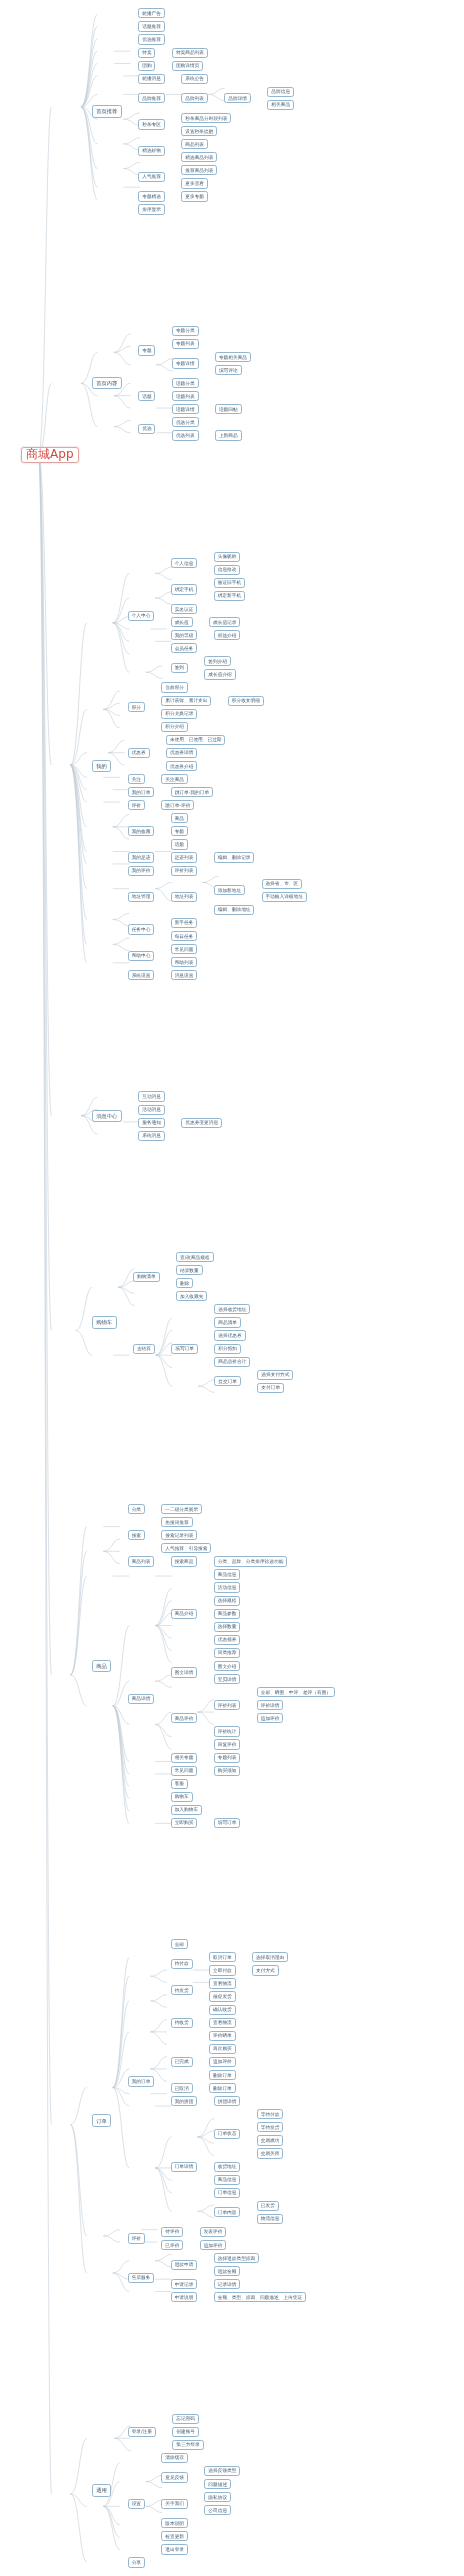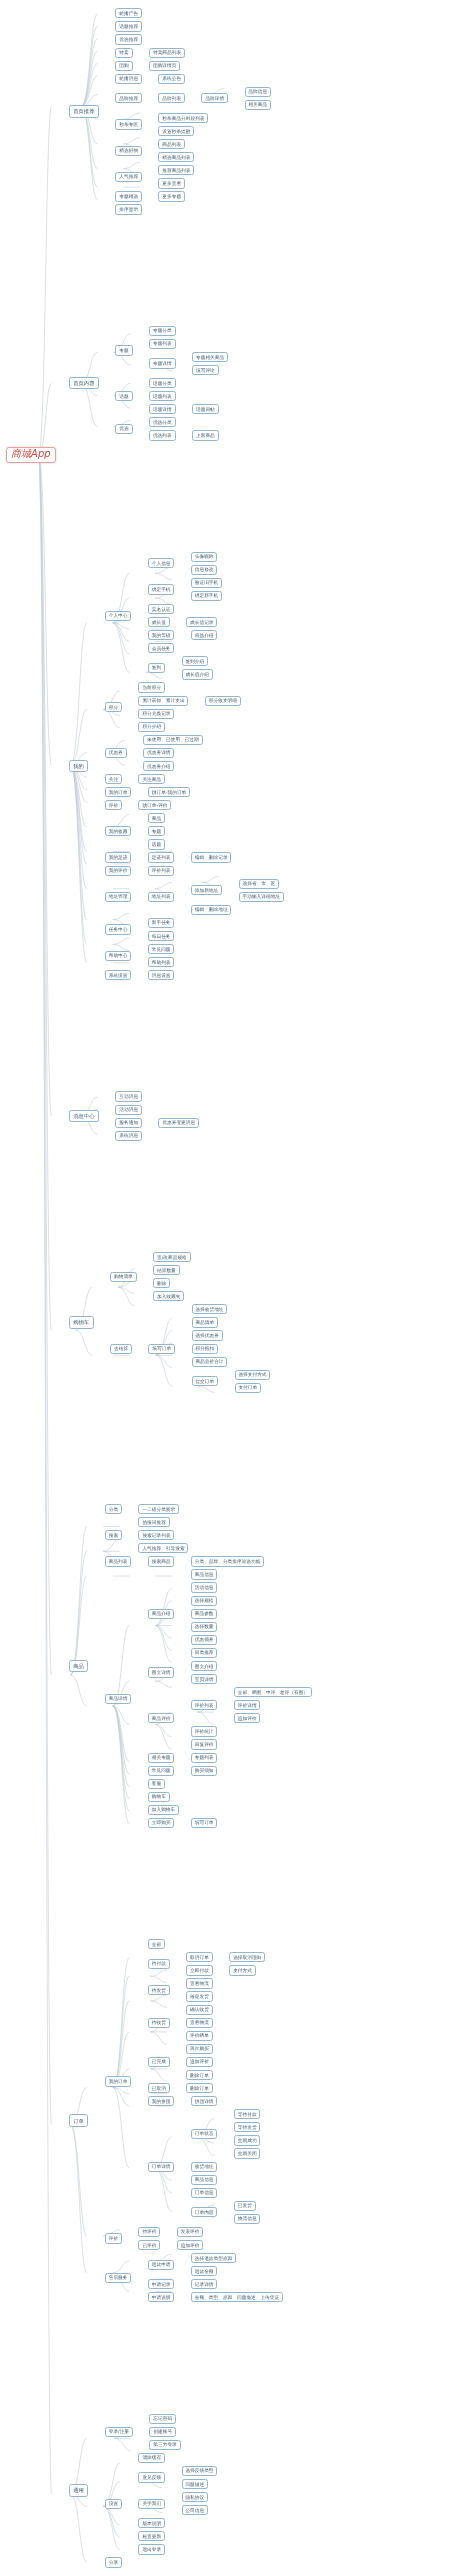--- a/index.html
+++ b/index.html
@@ -15,24 +15,23 @@
   .branch.root{align-items:flex-start;height:100%;}
   .children{display:flex;flex-direction:column;justify-content:center;row-gap:2.9px;margin-left:16.5px;}
   .children.top{height:100%;box-sizing:border-box;justify-content:space-between;margin-left:13px;padding:8.3px 0;}
   .node{
     position:relative;z-index:2;flex-shrink:0;align-self:center;
     border:0.6px solid #93b5cd;border-radius:2.4px;background:#ffffff;
     padding:0.6px 2.9px;font-size:4.7px;line-height:7px;color:#3f5a70;
     white-space:nowrap;cursor:pointer;
   }
   .depth-0{
-    border:0.6px solid #e0a49e;color:#d14a42;font-size:10px;line-height:8.8px;
-    padding:2.4px 4.1px;border-radius:2.9px;margin-top:447px;margin-left:6px;align-self:flex-start;
+    border:0.6px solid #e0a49e;color:#d14a42;font-size:12px;line-height:8.8px;
+    padding:2.4px 4.1px;border-radius:2.9px;margin-top:447px;margin-left:21px;align-self:flex-start;
     box-shadow:0 0 0 1.2px rgba(224,164,158,.18);
-    font-style:italic;
   }
   .depth-1{font-size:5.3px;line-height:8.3px;padding:1.2px 3.5px;color:#36536b;}
 </style>
 </head>
 <body>
 
 <div id="mindmap">
   <svg id="connectors" xmlns="http://www.w3.org/2000/svg" width="464" height="2576" viewBox="0 0 788 4371">
       <path d="M65.5 770.5 C 77.6 770.5, 77.6 179.5, 87.5 179.5 M65.5 770.5 C 77.6 770.5, 77.6 649.1, 87.5 649.1 M65.5 770.5 C 77.6 770.5, 77.6 1297.3, 87.5 1297.3 M65.5 770.5 C 77.6 770.5, 77.6 1892.9, 87.5 1892.9 M65.5 770.5 C 77.6 770.5, 77.6 2257.6, 87.5 2257.6 M65.5 770.5 C 77.6 770.5, 77.6 2842.7, 87.5 2842.7 M65.5 770.5 C 77.6 770.5, 77.6 3606.3, 87.5 3606.3 M65.5 770.5 C 77.6 770.5, 77.6 4233.5, 87.5 4233.5 M137.5 179.5 C 152.9 179.5, 152.9 22.0, 165.5 22.0 M137.5 179.5 C 152.9 179.5, 152.9 43.0, 165.5 43.0 M137.5 179.5 C 152.9 179.5, 152.9 64.0, 165.5 64.0 M137.5 179.5 C 152.9 179.5, 152.9 85.0, 165.5 85.0 M137.5 179.5 C 152.9 179.5, 152.9 106.0, 165.5 106.0 M137.5 179.5 C 152.9 179.5, 152.9 127.0, 165.5 127.0 M137.5 179.5 C 152.9 179.5, 152.9 158.5, 165.5 158.5 M137.5 179.5 C 152.9 179.5, 152.9 200.5, 165.5 200.5 M137.5 179.5 C 152.9 179.5, 152.9 242.5, 165.5 242.5 M137.5 179.5 C 152.9 179.5, 152.9 284.5, 165.5 284.5 M137.5 179.5 C 152.9 179.5, 152.9 316.0, 165.5 316.0 M137.5 179.5 C 152.9 179.5, 152.9 337.0, 165.5 337.0 M193.5 85.0 C 208.9 85.0, 208.9 85.0, 221.5 85.0 M193.5 106.0 C 208.9 106.0, 208.9 106.0, 221.5 106.0 M209.5 127.0 C 224.9 127.0, 224.9 127.0, 237.5 127.0 M209.5 158.5 C 224.9 158.5, 224.9 158.5, 237.5 158.5 M281.5 158.5 C 296.9 158.5, 296.9 158.5, 309.5 158.5 M353.5 158.5 C 368.9 158.5, 368.9 148.0, 381.5 148.0 M353.5 158.5 C 368.9 158.5, 368.9 169.0, 381.5 169.0 M209.5 200.5 C 224.9 200.5, 224.9 190.0, 237.5 190.0 M209.5 200.5 C 224.9 200.5, 224.9 211.0, 237.5 211.0 M209.5 242.5 C 224.9 242.5, 224.9 232.0, 237.5 232.0 M209.5 242.5 C 224.9 242.5, 224.9 253.0, 237.5 253.0 M209.5 284.5 C 224.9 284.5, 224.9 274.0, 237.5 274.0 M209.5 284.5 C 224.9 284.5, 224.9 295.0, 237.5 295.0 M209.5 316.0 C 224.9 316.0, 224.9 316.0, 237.5 316.0 M137.5 649.1 C 152.9 649.1, 152.9 596.6, 165.5 596.6 M137.5 649.1 C 152.9 649.1, 152.9 670.1, 165.5 670.1 M137.5 649.1 C 152.9 649.1, 152.9 722.6, 165.5 722.6 M193.5 596.6 C 208.9 596.6, 208.9 565.1, 221.5 565.1 M193.5 596.6 C 208.9 596.6, 208.9 586.1, 221.5 586.1 M193.5 596.6 C 208.9 596.6, 208.9 617.6, 221.5 617.6 M265.5 617.6 C 280.9 617.6, 280.9 607.1, 293.5 607.1 M265.5 617.6 C 280.9 617.6, 280.9 628.1, 293.5 628.1 M193.5 670.1 C 208.9 670.1, 208.9 649.1, 221.5 649.1 M193.5 670.1 C 208.9 670.1, 208.9 670.1, 221.5 670.1 M193.5 670.1 C 208.9 670.1, 208.9 691.1, 221.5 691.1 M265.5 691.1 C 280.9 691.1, 280.9 691.1, 293.5 691.1 M193.5 722.6 C 208.9 722.6, 208.9 712.1, 221.5 712.1 M193.5 722.6 C 208.9 722.6, 208.9 733.1, 221.5 733.1 M265.5 733.1 C 280.9 733.1, 280.9 733.1, 293.5 733.1 M119.5 1297.3 C 134.9 1297.3, 134.9 1055.8, 147.5 1055.8 M119.5 1297.3 C 134.9 1297.3, 134.9 1202.8, 147.5 1202.8 M119.5 1297.3 C 134.9 1297.3, 134.9 1276.3, 147.5 1276.3 M119.5 1297.3 C 134.9 1297.3, 134.9 1318.3, 147.5 1318.3 M119.5 1297.3 C 134.9 1297.3, 134.9 1339.3, 147.5 1339.3 M119.5 1297.3 C 134.9 1297.3, 134.9 1360.3, 147.5 1360.3 M119.5 1297.3 C 134.9 1297.3, 134.9 1402.3, 147.5 1402.3 M119.5 1297.3 C 134.9 1297.3, 134.9 1444.3, 147.5 1444.3 M119.5 1297.3 C 134.9 1297.3, 134.9 1465.3, 147.5 1465.3 M119.5 1297.3 C 134.9 1297.3, 134.9 1507.3, 147.5 1507.3 M119.5 1297.3 C 134.9 1297.3, 134.9 1559.8, 147.5 1559.8 M119.5 1297.3 C 134.9 1297.3, 134.9 1601.8, 147.5 1601.8 M119.5 1297.3 C 134.9 1297.3, 134.9 1633.3, 147.5 1633.3 M191.5 1055.8 C 206.9 1055.8, 206.9 971.8, 219.5 971.8 M191.5 1055.8 C 206.9 1055.8, 206.9 1013.8, 219.5 1013.8 M191.5 1055.8 C 206.9 1055.8, 206.9 1045.3, 219.5 1045.3 M191.5 1055.8 C 206.9 1055.8, 206.9 1066.3, 219.5 1066.3 M191.5 1055.8 C 206.9 1055.8, 206.9 1087.3, 219.5 1087.3 M191.5 1055.8 C 206.9 1055.8, 206.9 1108.3, 219.5 1108.3 M191.5 1055.8 C 206.9 1055.8, 206.9 1139.8, 219.5 1139.8 M263.5 971.8 C 278.9 971.8, 278.9 961.3, 291.5 961.3 M263.5 971.8 C 278.9 971.8, 278.9 982.3, 291.5 982.3 M263.5 1013.8 C 278.9 1013.8, 278.9 1003.3, 291.5 1003.3 M263.5 1013.8 C 278.9 1013.8, 278.9 1024.3, 291.5 1024.3 M255.5 1066.3 C 270.9 1066.3, 270.9 1066.3, 283.5 1066.3 M263.5 1087.3 C 278.9 1087.3, 278.9 1087.3, 291.5 1087.3 M247.5 1139.8 C 262.9 1139.8, 262.9 1129.3, 275.5 1129.3 M247.5 1139.8 C 262.9 1139.8, 262.9 1150.3, 275.5 1150.3 M175.5 1202.8 C 190.9 1202.8, 190.9 1171.3, 203.5 1171.3 M175.5 1202.8 C 190.9 1202.8, 190.9 1192.3, 203.5 1192.3 M175.5 1202.8 C 190.9 1202.8, 190.9 1213.3, 203.5 1213.3 M175.5 1202.8 C 190.9 1202.8, 190.9 1234.3, 203.5 1234.3 M287.5 1192.3 C 302.9 1192.3, 302.9 1192.3, 315.5 1192.3 M183.5 1276.3 C 198.9 1276.3, 198.9 1255.3, 211.5 1255.3 M183.5 1276.3 C 198.9 1276.3, 198.9 1276.3, 211.5 1276.3 M183.5 1276.3 C 198.9 1276.3, 198.9 1297.3, 211.5 1297.3 M175.5 1318.3 C 190.9 1318.3, 190.9 1318.3, 203.5 1318.3 M191.5 1339.3 C 206.9 1339.3, 206.9 1339.3, 219.5 1339.3 M175.5 1360.3 C 190.9 1360.3, 190.9 1360.3, 203.5 1360.3 M191.5 1402.3 C 206.9 1402.3, 206.9 1381.3, 219.5 1381.3 M191.5 1402.3 C 206.9 1402.3, 206.9 1402.3, 219.5 1402.3 M191.5 1402.3 C 206.9 1402.3, 206.9 1423.3, 219.5 1423.3 M191.5 1444.3 C 206.9 1444.3, 206.9 1444.3, 219.5 1444.3 M263.5 1444.3 C 278.9 1444.3, 278.9 1444.3, 291.5 1444.3 M191.5 1465.3 C 206.9 1465.3, 206.9 1465.3, 219.5 1465.3 M191.5 1507.3 C 206.9 1507.3, 206.9 1507.3, 219.5 1507.3 M263.5 1507.3 C 278.9 1507.3, 278.9 1496.8, 291.5 1496.8 M263.5 1507.3 C 278.9 1507.3, 278.9 1528.3, 291.5 1528.3 M343.5 1496.8 C 358.9 1496.8, 358.9 1486.3, 371.5 1486.3 M343.5 1496.8 C 358.9 1496.8, 358.9 1507.3, 371.5 1507.3 M191.5 1559.8 C 206.9 1559.8, 206.9 1549.3, 219.5 1549.3 M191.5 1559.8 C 206.9 1559.8, 206.9 1570.3, 219.5 1570.3 M191.5 1601.8 C 206.9 1601.8, 206.9 1591.3, 219.5 1591.3 M191.5 1601.8 C 206.9 1601.8, 206.9 1612.3, 219.5 1612.3 M191.5 1633.3 C 206.9 1633.3, 206.9 1633.3, 219.5 1633.3 M137.5 1892.9 C 152.9 1892.9, 152.9 1861.4, 165.5 1861.4 M137.5 1892.9 C 152.9 1892.9, 152.9 1882.4, 165.5 1882.4 M137.5 1892.9 C 152.9 1892.9, 152.9 1903.4, 165.5 1903.4 M137.5 1892.9 C 152.9 1892.9, 152.9 1924.4, 165.5 1924.4 M209.5 1903.4 C 224.9 1903.4, 224.9 1903.4, 237.5 1903.4 M128.5 2257.6 C 143.9 2257.6, 143.9 2184.1, 156.5 2184.1 M128.5 2257.6 C 143.9 2257.6, 143.9 2299.6, 156.5 2299.6 M200.5 2184.1 C 215.9 2184.1, 215.9 2152.6, 228.5 2152.6 M200.5 2184.1 C 215.9 2184.1, 215.9 2173.6, 228.5 2173.6 M200.5 2184.1 C 215.9 2184.1, 215.9 2194.6, 228.5 2194.6 M200.5 2184.1 C 215.9 2184.1, 215.9 2215.6, 228.5 2215.6 M192.5 2299.6 C 207.9 2299.6, 207.9 2299.6, 220.5 2299.6 M264.5 2299.6 C 279.9 2299.6, 279.9 2236.6, 292.5 2236.6 M264.5 2299.6 C 279.9 2299.6, 279.9 2257.6, 292.5 2257.6 M264.5 2299.6 C 279.9 2299.6, 279.9 2278.6, 292.5 2278.6 M264.5 2299.6 C 279.9 2299.6, 279.9 2299.6, 292.5 2299.6 M264.5 2299.6 C 279.9 2299.6, 279.9 2320.6, 292.5 2320.6 M264.5 2299.6 C 279.9 2299.6, 279.9 2352.1, 292.5 2352.1 M336.5 2352.1 C 351.9 2352.1, 351.9 2341.6, 364.5 2341.6 M336.5 2352.1 C 351.9 2352.1, 351.9 2362.6, 364.5 2362.6 M119.5 2842.7 C 134.9 2842.7, 134.9 2590.7, 147.5 2590.7 M119.5 2842.7 C 134.9 2842.7, 134.9 2632.7, 147.5 2632.7 M119.5 2842.7 C 134.9 2842.7, 134.9 2674.7, 147.5 2674.7 M119.5 2842.7 C 134.9 2842.7, 134.9 2895.2, 147.5 2895.2 M175.5 2590.7 C 190.9 2590.7, 190.9 2590.7, 203.5 2590.7 M175.5 2632.7 C 190.9 2632.7, 190.9 2611.7, 203.5 2611.7 M175.5 2632.7 C 190.9 2632.7, 190.9 2632.7, 203.5 2632.7 M175.5 2632.7 C 190.9 2632.7, 190.9 2653.7, 203.5 2653.7 M191.5 2674.7 C 206.9 2674.7, 206.9 2674.7, 219.5 2674.7 M263.5 2674.7 C 278.9 2674.7, 278.9 2674.7, 291.5 2674.7 M191.5 2895.2 C 206.9 2895.2, 206.9 2758.7, 219.5 2758.7 M191.5 2895.2 C 206.9 2895.2, 206.9 2853.2, 219.5 2853.2 M191.5 2895.2 C 206.9 2895.2, 206.9 2926.7, 219.5 2926.7 M191.5 2895.2 C 206.9 2895.2, 206.9 2989.7, 219.5 2989.7 M191.5 2895.2 C 206.9 2895.2, 206.9 3010.7, 219.5 3010.7 M191.5 2895.2 C 206.9 2895.2, 206.9 3031.7, 219.5 3031.7 M191.5 2895.2 C 206.9 2895.2, 206.9 3052.7, 219.5 3052.7 M191.5 2895.2 C 206.9 2895.2, 206.9 3073.7, 219.5 3073.7 M191.5 2895.2 C 206.9 2895.2, 206.9 3094.7, 219.5 3094.7 M263.5 2758.7 C 278.9 2758.7, 278.9 2695.7, 291.5 2695.7 M263.5 2758.7 C 278.9 2758.7, 278.9 2716.7, 291.5 2716.7 M263.5 2758.7 C 278.9 2758.7, 278.9 2737.7, 291.5 2737.7 M263.5 2758.7 C 278.9 2758.7, 278.9 2758.7, 291.5 2758.7 M263.5 2758.7 C 278.9 2758.7, 278.9 2779.7, 291.5 2779.7 M263.5 2758.7 C 278.9 2758.7, 278.9 2800.7, 291.5 2800.7 M263.5 2758.7 C 278.9 2758.7, 278.9 2821.7, 291.5 2821.7 M263.5 2853.2 C 278.9 2853.2, 278.9 2842.7, 291.5 2842.7 M263.5 2853.2 C 278.9 2853.2, 278.9 2863.7, 291.5 2863.7 M263.5 2926.7 C 278.9 2926.7, 278.9 2905.7, 291.5 2905.7 M263.5 2926.7 C 278.9 2926.7, 278.9 2947.7, 291.5 2947.7 M263.5 2926.7 C 278.9 2926.7, 278.9 2968.7, 291.5 2968.7 M335.5 2905.7 C 350.9 2905.7, 350.9 2884.7, 363.5 2884.7 M335.5 2905.7 C 350.9 2905.7, 350.9 2905.7, 363.5 2905.7 M335.5 2905.7 C 350.9 2905.7, 350.9 2926.7, 363.5 2926.7 M263.5 2989.7 C 278.9 2989.7, 278.9 2989.7, 291.5 2989.7 M263.5 3010.7 C 278.9 3010.7, 278.9 3010.7, 291.5 3010.7 M263.5 3094.7 C 278.9 3094.7, 278.9 3094.7, 291.5 3094.7 M119.5 3606.3 C 134.9 3606.3, 134.9 3543.3, 147.5 3543.3 M119.5 3606.3 C 134.9 3606.3, 134.9 3795.3, 147.5 3795.3 M119.5 3606.3 C 134.9 3606.3, 134.9 3858.3, 147.5 3858.3 M191.5 3543.3 C 206.9 3543.3, 206.9 3322.8, 219.5 3322.8 M191.5 3543.3 C 206.9 3543.3, 206.9 3354.3, 219.5 3354.3 M191.5 3543.3 C 206.9 3543.3, 206.9 3396.3, 219.5 3396.3 M191.5 3543.3 C 206.9 3543.3, 206.9 3448.8, 219.5 3448.8 M191.5 3543.3 C 206.9 3543.3, 206.9 3511.8, 219.5 3511.8 M191.5 3543.3 C 206.9 3543.3, 206.9 3553.8, 219.5 3553.8 M191.5 3543.3 C 206.9 3543.3, 206.9 3574.8, 219.5 3574.8 M191.5 3543.3 C 206.9 3543.3, 206.9 3679.8, 219.5 3679.8 M255.5 3354.3 C 270.9 3354.3, 270.9 3343.8, 283.5 3343.8 M255.5 3354.3 C 270.9 3354.3, 270.9 3364.8, 283.5 3364.8 M327.5 3343.8 C 342.9 3343.8, 342.9 3343.8, 355.5 3343.8 M327.5 3364.8 C 342.9 3364.8, 342.9 3364.8, 355.5 3364.8 M255.5 3396.3 C 270.9 3396.3, 270.9 3385.8, 283.5 3385.8 M255.5 3396.3 C 270.9 3396.3, 270.9 3406.8, 283.5 3406.8 M255.5 3448.8 C 270.9 3448.8, 270.9 3427.8, 283.5 3427.8 M255.5 3448.8 C 270.9 3448.8, 270.9 3448.8, 283.5 3448.8 M255.5 3448.8 C 270.9 3448.8, 270.9 3469.8, 283.5 3469.8 M255.5 3511.8 C 270.9 3511.8, 270.9 3490.8, 283.5 3490.8 M255.5 3511.8 C 270.9 3511.8, 270.9 3511.8, 283.5 3511.8 M255.5 3511.8 C 270.9 3511.8, 270.9 3532.8, 283.5 3532.8 M255.5 3553.8 C 270.9 3553.8, 270.9 3553.8, 283.5 3553.8 M263.5 3574.8 C 278.9 3574.8, 278.9 3574.8, 291.5 3574.8 M263.5 3679.8 C 278.9 3679.8, 278.9 3627.3, 291.5 3627.3 M263.5 3679.8 C 278.9 3679.8, 278.9 3679.8, 291.5 3679.8 M263.5 3679.8 C 278.9 3679.8, 278.9 3700.8, 291.5 3700.8 M263.5 3679.8 C 278.9 3679.8, 278.9 3721.8, 291.5 3721.8 M263.5 3679.8 C 278.9 3679.8, 278.9 3753.3, 291.5 3753.3 M335.5 3627.3 C 350.9 3627.3, 350.9 3595.8, 363.5 3595.8 M335.5 3627.3 C 350.9 3627.3, 350.9 3616.8, 363.5 3616.8 M335.5 3627.3 C 350.9 3627.3, 350.9 3637.8, 363.5 3637.8 M335.5 3627.3 C 350.9 3627.3, 350.9 3658.8, 363.5 3658.8 M335.5 3753.3 C 350.9 3753.3, 350.9 3742.8, 363.5 3742.8 M335.5 3753.3 C 350.9 3753.3, 350.9 3763.8, 363.5 3763.8 M175.5 3795.3 C 190.9 3795.3, 190.9 3784.8, 203.5 3784.8 M175.5 3795.3 C 190.9 3795.3, 190.9 3805.8, 203.5 3805.8 M239.5 3784.8 C 254.9 3784.8, 254.9 3784.8, 267.5 3784.8 M239.5 3805.8 C 254.9 3805.8, 254.9 3805.8, 267.5 3805.8 M191.5 3858.3 C 206.9 3858.3, 206.9 3837.3, 219.5 3837.3 M191.5 3858.3 C 206.9 3858.3, 206.9 3868.8, 219.5 3868.8 M191.5 3858.3 C 206.9 3858.3, 206.9 3889.8, 219.5 3889.8 M263.5 3837.3 C 278.9 3837.3, 278.9 3826.8, 291.5 3826.8 M263.5 3837.3 C 278.9 3837.3, 278.9 3847.8, 291.5 3847.8 M263.5 3868.8 C 278.9 3868.8, 278.9 3868.8, 291.5 3868.8 M263.5 3889.8 C 278.9 3889.8, 278.9 3889.8, 291.5 3889.8 M119.5 4233.5 C 134.9 4233.5, 134.9 4139.0, 147.5 4139.0 M119.5 4233.5 C 134.9 4233.5, 134.9 4254.5, 147.5 4254.5 M119.5 4233.5 C 134.9 4233.5, 134.9 4349.0, 147.5 4349.0 M194.2 4139.0 C 209.6 4139.0, 209.6 4118.0, 222.2 4118.0 M194.2 4139.0 C 209.6 4139.0, 209.6 4139.0, 222.2 4139.0 M194.2 4139.0 C 209.6 4139.0, 209.6 4160.0, 222.2 4160.0 M175.5 4254.5 C 190.9 4254.5, 190.9 4181.0, 203.5 4181.0 M175.5 4254.5 C 190.9 4254.5, 190.9 4212.5, 203.5 4212.5 M175.5 4254.5 C 190.9 4254.5, 190.9 4254.5, 203.5 4254.5 M175.5 4254.5 C 190.9 4254.5, 190.9 4286.0, 203.5 4286.0 M175.5 4254.5 C 190.9 4254.5, 190.9 4307.0, 203.5 4307.0 M175.5 4254.5 C 190.9 4254.5, 190.9 4328.0, 203.5 4328.0 M247.5 4212.5 C 262.9 4212.5, 262.9 4202.0, 275.5 4202.0 M247.5 4212.5 C 262.9 4212.5, 262.9 4223.0, 275.5 4223.0 M247.5 4254.5 C 262.9 4254.5, 262.9 4244.0, 275.5 4244.0 M247.5 4254.5 C 262.9 4254.5, 262.9 4265.0, 275.5 4265.0 " fill="none" stroke="#bfcbd6" stroke-width="1"></path>
     </svg>

